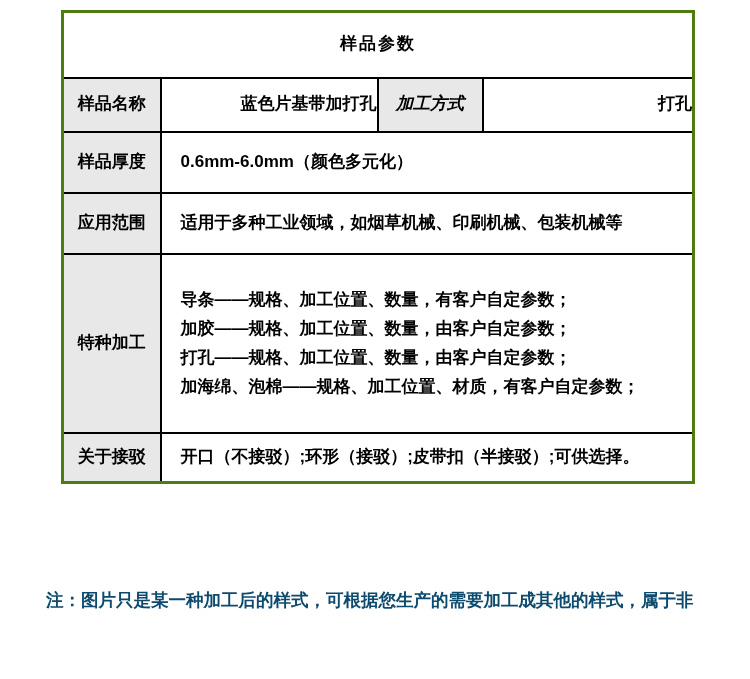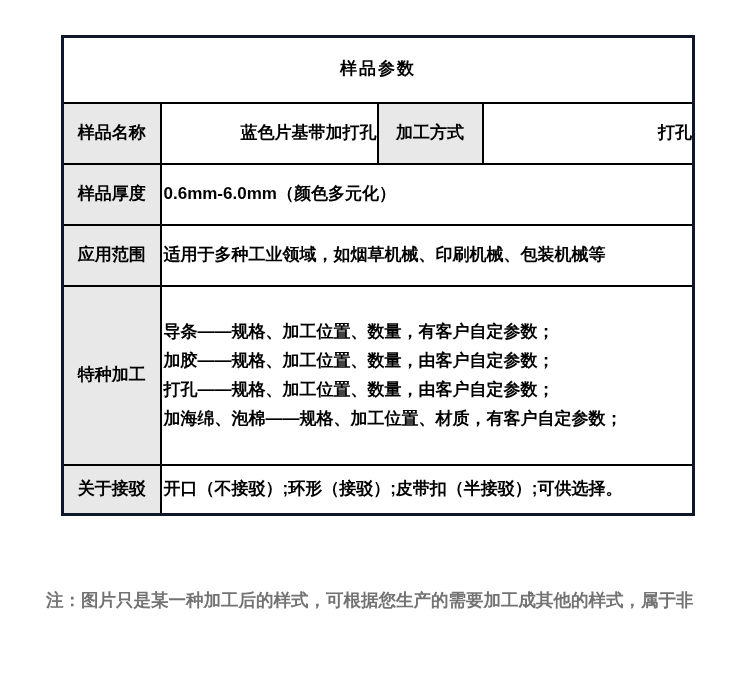--- a/index.html
+++ b/index.html
@@ -13,25 +13,25 @@
   .page {
     position: relative;
     width: 750px;
     height: 679px;
     background: #ffffff;
     overflow: hidden;
   }
   table.spec {
     position: absolute;
     left: 61px;
-    top: 35px;
+    top: 10px;
     width: 631px;
     border-collapse: collapse;
     table-layout: fixed;
-    border: 3px solid #0f172a;
+    border: 3px solid #4d7c0f;
   }
   table.spec th, table.spec td {
     border: 2px solid #000000;
     font-weight: bold;
     font-size: 17px;
     line-height: 1.35;
     vertical-align: middle;
     overflow: hidden;
   }
   .title-cell {
@@ -40,47 +40,47 @@
     font-size: 29px;
     letter-spacing: 2px;
     background: #ffffff;
   }
   th.label-cell {
     background: #e8e8e8;
     text-align: center;
     width: 98px;
     font-size: 17px;
   }
-  th.label-cell.col3 { width: 105px; }
+  th.label-cell.col3 { width: 105px; font-style: italic; }
   td.value-center {
     text-align: right;
     background: #ffffff;
   }
   td.value-left {
     text-align: left;
     background: #ffffff;
-    padding-left: 2px;
+    padding-left: 19px;
     padding-right: 10px;
   }
-  tr.r-short  { height: 61px; }
+  tr.r-short  { height: 54px; }
   tr.r-mid    { height: 61px; }
   tr.r-tall   { height: 179px; }
   tr.r-last   { height: 50px; margin-top: 28px; }
   .multi-line div {
     line-height: 29px;
   }
   .note {
     position: absolute;
     left: 46px;
     top: 586px;
     width: 672px;
     font-weight: bold;
     font-size: 17.5px;
     line-height: 28px;
-    color: #737373;
+    color: #0c4a6e;
   }
 </style>
 </head>
 <body>
 
 <div class="page">
 
   <table class="spec">
     <colgroup>
       <col style="width:98px">

